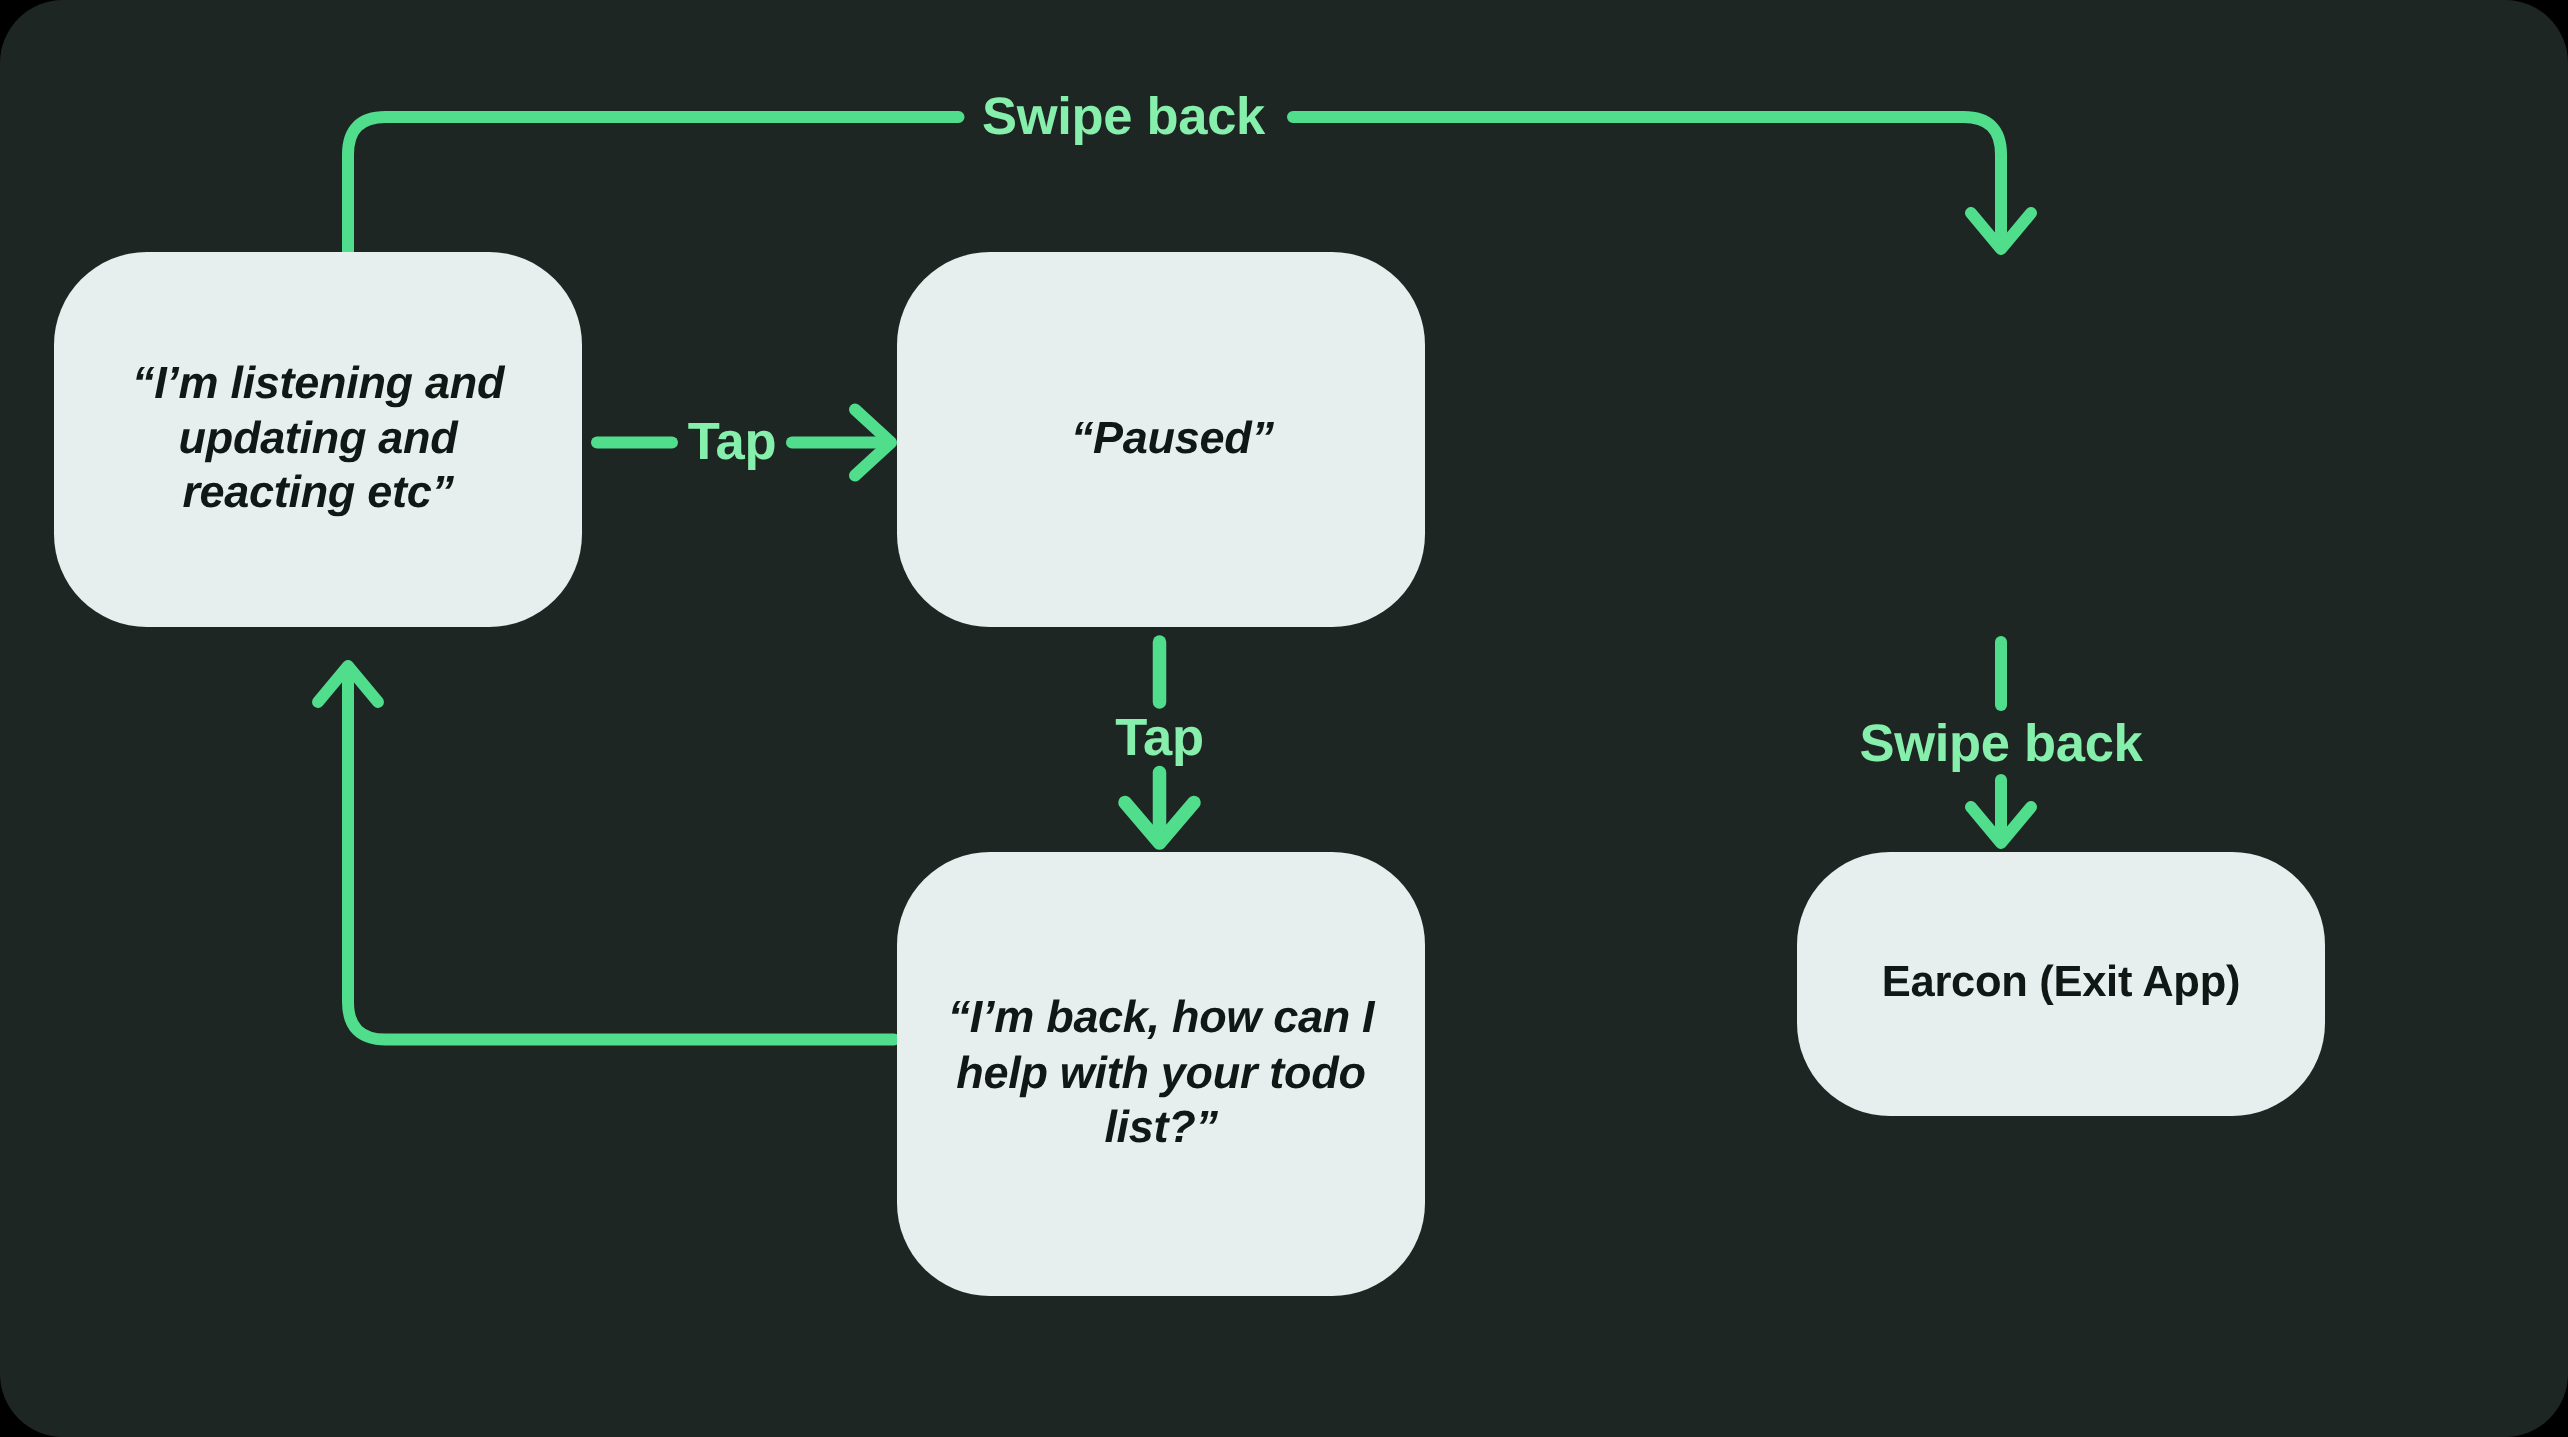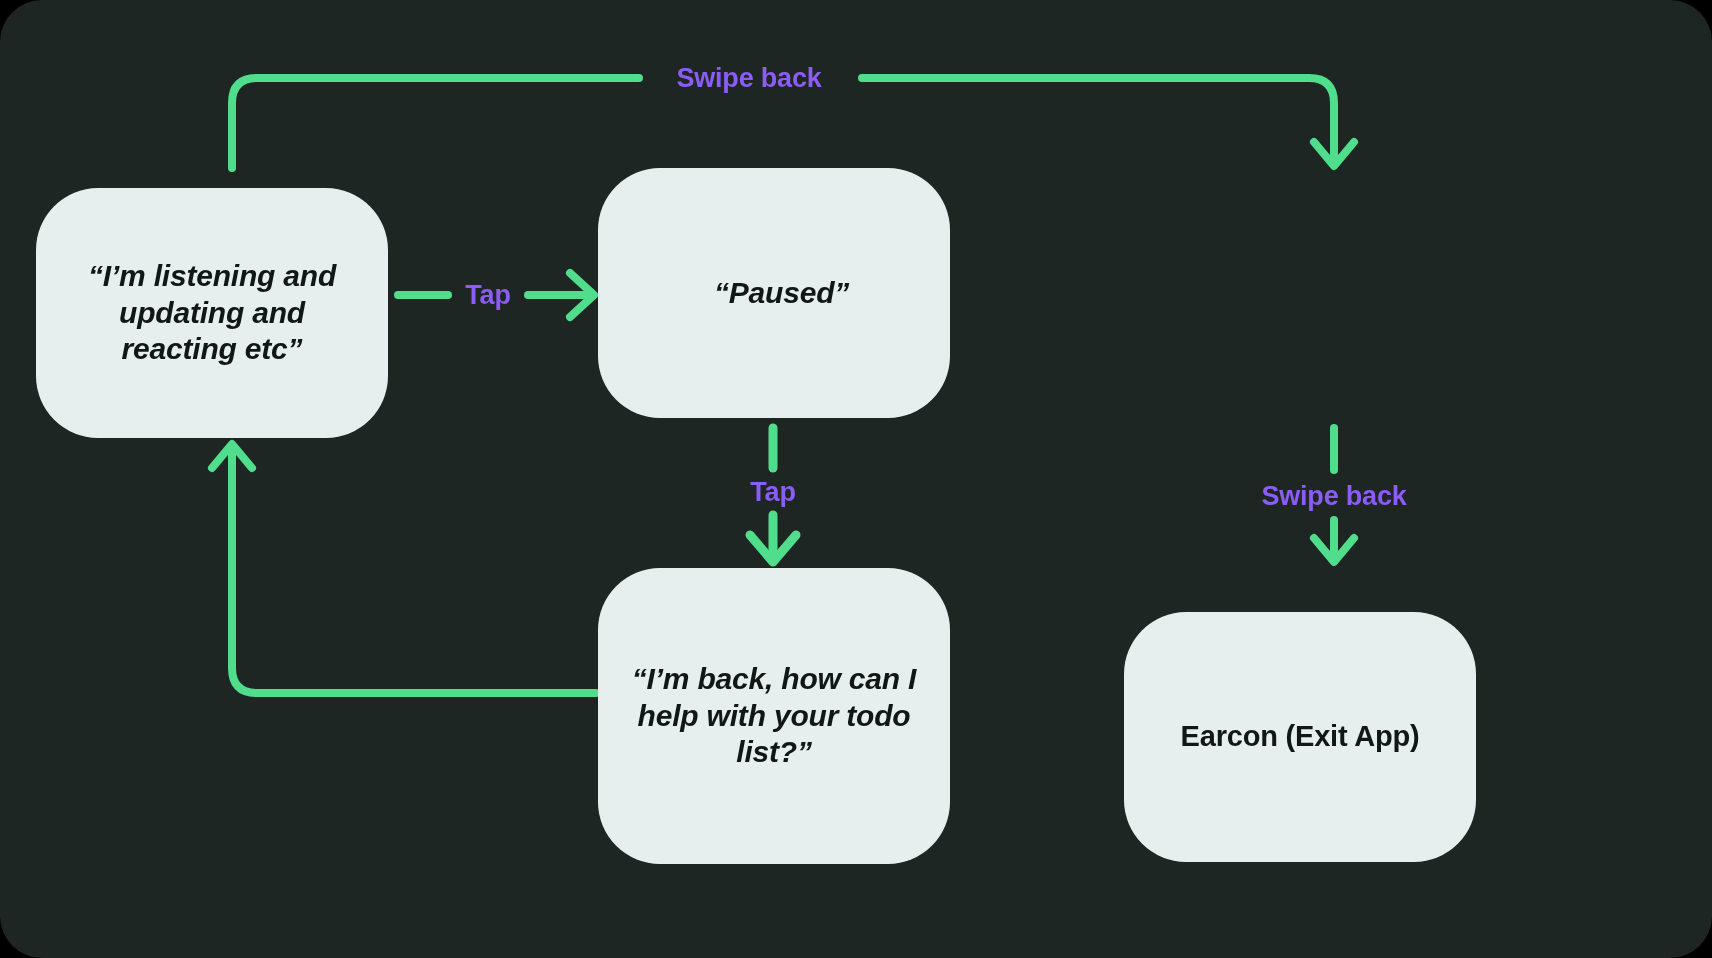--- a/index.html
+++ b/index.html
@@ -52,31 +52,31 @@
     letter-spacing: -0.2px;
     padding: 0 22px;
     white-space: pre-line;
   }
   .node-text.upright {
     font-style: normal;
     font-size: 29px;
   }
 
   
-  #node-listening { left: 36px;   top: 168px; width: 352px; height: 250px; margin-top: 20px; }
+  #node-listening { left: 36px;   top: 168px; width: 352px; height: 250px; }
   #node-paused    { left: 598px;  top: 168px; width: 352px; height: 250px; padding-left: 15px; }
   #node-confirm   { left: 1158px; top: 168px; width: 352px; height: 250px; }
   #node-back      { left: 598px;  top: 568px; width: 352px; height: 296px; }
-  #node-earcon    { left: 1124px; top: 568px; width: 352px; height: 250px; margin-top: 44px; }
+  #node-earcon    { left: 1198px; top: 568px; width: 352px; height: 176px; }
 
   .edge-label {
     position: absolute;
     font-weight: bold;
-    font-size: 27px;
-    color: #8b5cf6;
+    font-size: 35px;
+    color: #86efac;
     letter-spacing: -0.2px;
     white-space: nowrap;
     transform: translate(-50%, -50%);
     text-align: center;
   }
   #label-swipe-top  { left: 749px; top: 78px;  }
   #label-tap-h      { left: 488px; top: 295px; }
   #label-tap-v      { left: 773px; top: 492px; }
   #label-swipe-side { left: 1334px; top: 496px; }
 </style>

